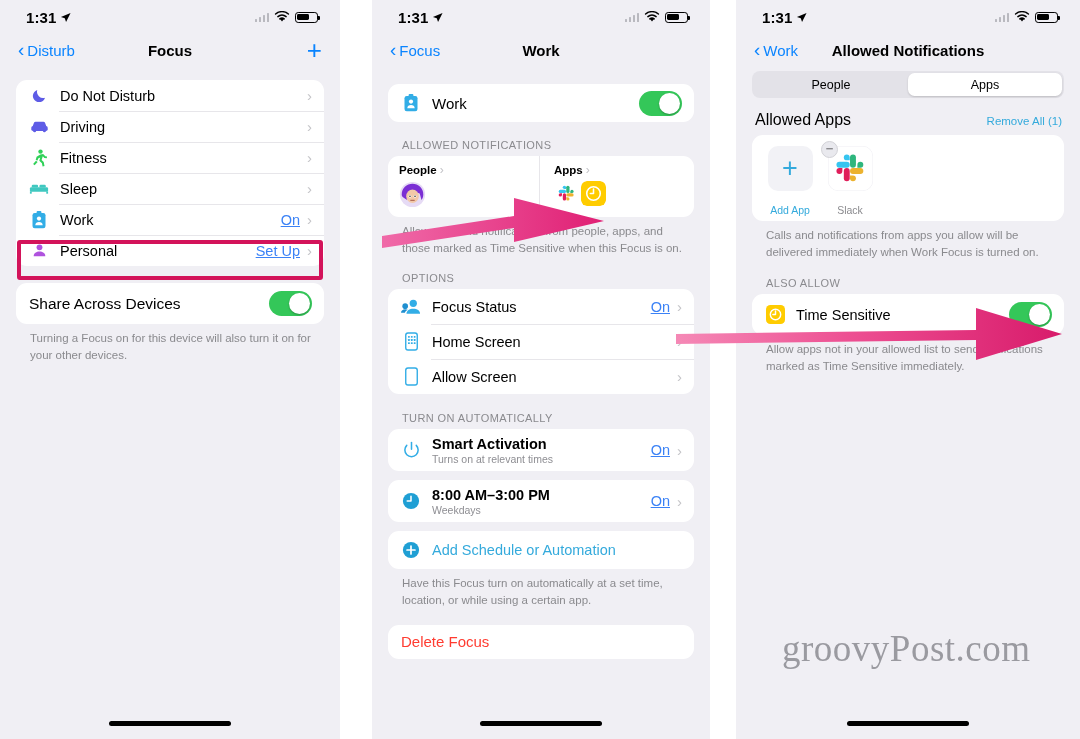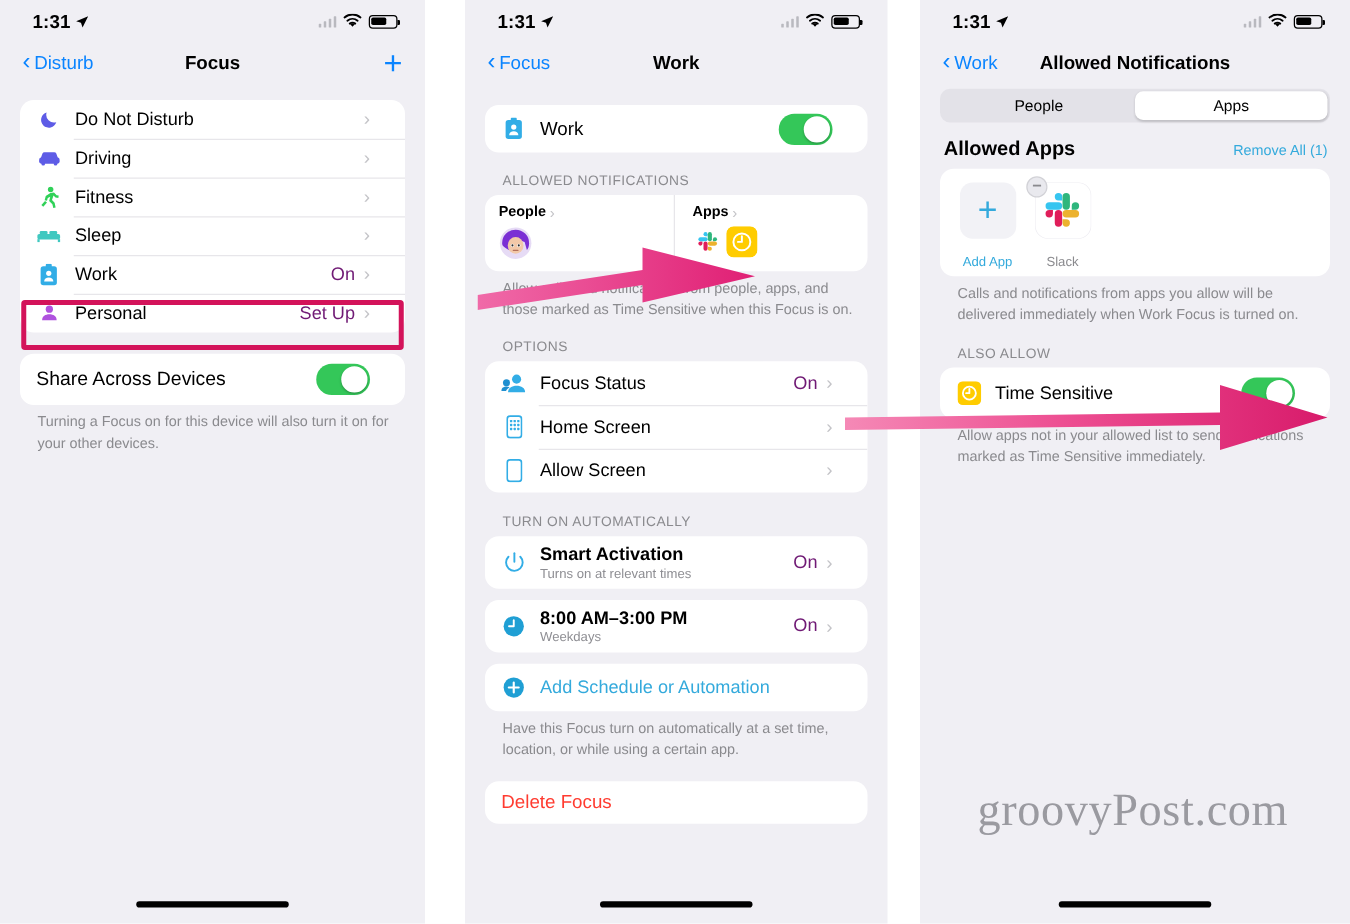--- a/index.html
+++ b/index.html
@@ -72,34 +72,34 @@
     line-height: 1; font-weight: 300; z-index: 2;
   }
 
   
   .group {
     background: #fff; border-radius: 11px;
     margin: 0 16px; overflow: hidden;
   }
   .row {
     display: flex; align-items: center;
-    height: 31px; padding: 0 28px 0 13px;
+    height: 31px; padding: 0 12px 0 13px;
     position: relative;
   }
   .row + .row::before {
     content: ""; position: absolute; left: 43px; right: 0; top: 0;
     height: 1px; background: #e7e6ea;
   }
   .row .glyph {
     width: 20px; height: 20px; margin-right: 11px;
     display: flex; align-items: center; justify-content: center;
     flex-shrink: 0;
   }
   .row .title { font-size: 14.5px; color: #000; }
-  .row .value { margin-left: auto; font-size: 14.5px; color: #701a75; }
+  .row .value { margin-left: auto; font-size: 14.5px; color: #3b82f6; text-decoration: underline; }
   .row .chev-r { color: #c4c4c8; font-size: 15px; margin-left: 7px; font-weight: 500; }
   .row .subtitle { font-size: 10.5px; color: #8e8e93; margin-top: 1px; }
   .row .stack { display:flex; flex-direction: column; justify-content:center; }
   .row .stack .title { font-size: 14.5px; font-weight: bold; }
 
   .section-hdr {
     font-size: 11px; color: #8a8a8e;
     letter-spacing: .4px; padding: 0 0 5px 30px;
   }
   .footnote {
@@ -156,21 +156,21 @@
   .seg div {
     flex: 1; display: flex; align-items: center; justify-content: center;
     font-size: 12.5px; color: #000; border-radius: 6.5px;
   }
   .seg div.active { background: #fff; box-shadow: 0 1px 2px rgba(0,0,0,.16); font-weight: 500; }
 
   .apps-hdr {
     display: flex; align-items: baseline;
     padding: 0 18px 6px 19px;
   }
-  .apps-hdr .h { font-size: 16px; font-weight: bold; color: #000; }
+  .apps-hdr .h { font-size: 16px; font-weight: normal; color: #000; }
   .apps-hdr .a { margin-left: auto; font-size: 11.5px; color: #34aadc; }
 
   .apps-box {
     background: #fff; border-radius: 11px; margin: 0 16px;
     height: 86px; display: flex; align-items: flex-start;
     padding: 11px 0 0 14px; gap: 12px;
   }
   .app-cell { width: 48px; display: flex; flex-direction: column; align-items: center; position: relative; }
   .app-cell .tile { width: 45px; height: 45px; border-radius: 10px; }
   .app-cell .cap { font-size: 10.5px; margin-top: 13px; white-space: nowrap; }

